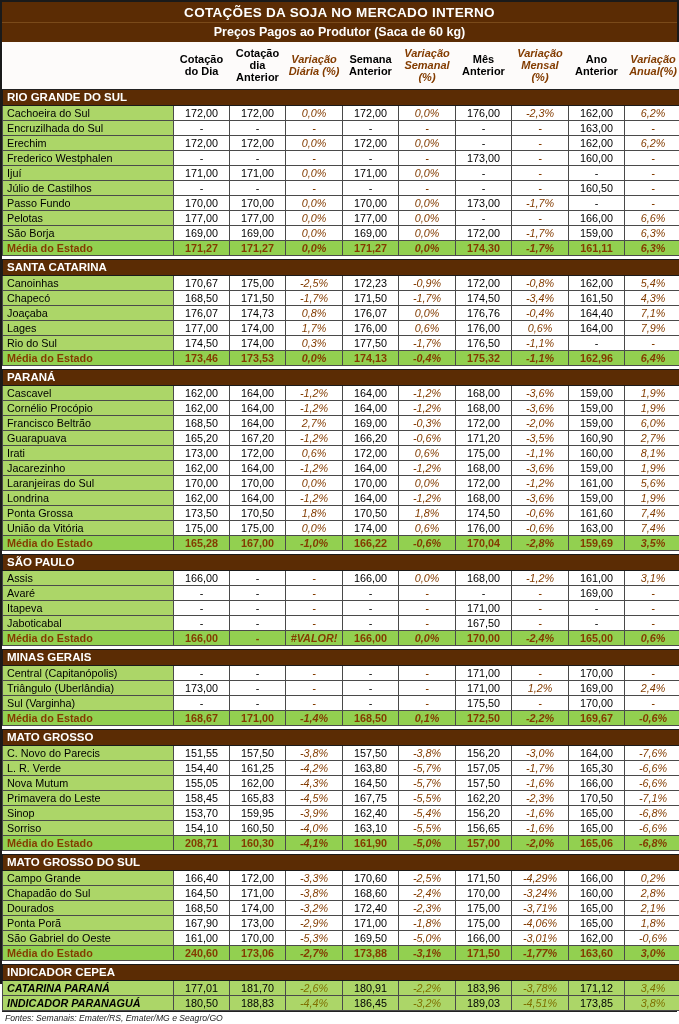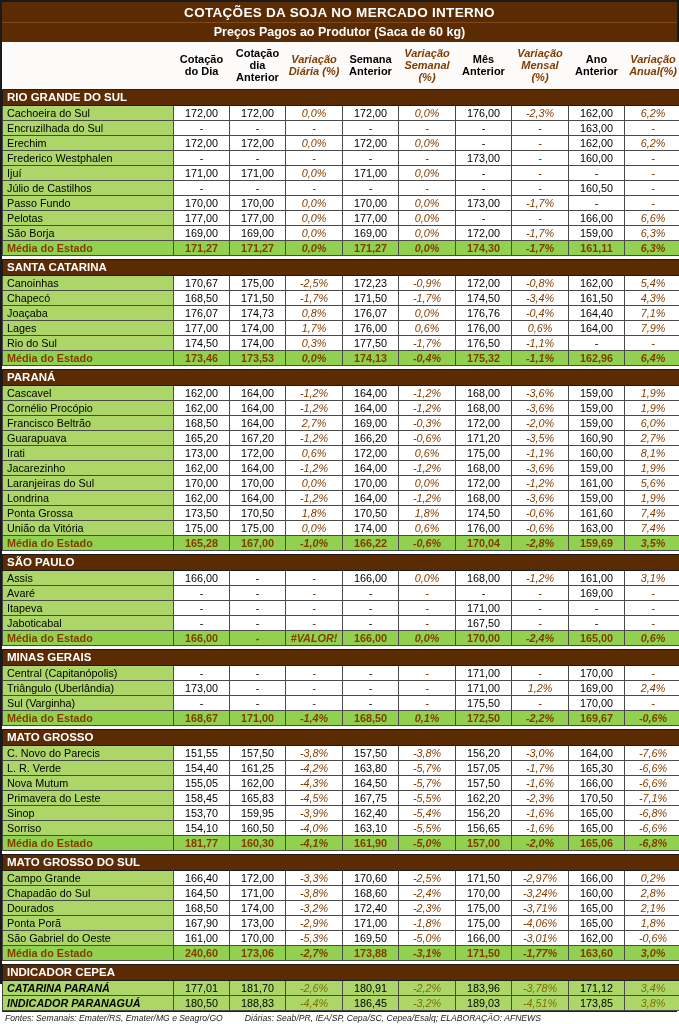--- a/index.html
+++ b/index.html
@@ -643,21 +643,21 @@
           <td class="var">-4,0%</td>
           <td class="num">163,10</td>
           <td class="var">-5,5%</td>
           <td class="num">156,65</td>
           <td class="var">-1,6%</td>
           <td class="num">165,00</td>
           <td class="var">-6,6%</td>
         </tr>
         <tr class="row-media">
           <td class="label">Média do Estado</td>
-          <td class="num">181,77</td>
+          <td class="num">208,71</td>
           <td class="num">160,30</td>
           <td class="var">-4,1%</td>
           <td class="num">161,90</td>
           <td class="var">-5,0%</td>
           <td class="num">157,00</td>
           <td class="var">-2,0%</td>
           <td class="num">165,06</td>
           <td class="var">-6,8%</td>
         </tr>
         <tr class="spacer">
@@ -667,21 +667,21 @@
           <td colspan="10">MATO GROSSO DO SUL</td>
         </tr>
         <tr class="row-data">
           <td class="label">Campo Grande</td>
           <td class="num">166,40</td>
           <td class="num">172,00</td>
           <td class="var">-3,3%</td>
           <td class="num">170,60</td>
           <td class="var">-2,5%</td>
           <td class="num">171,50</td>
-          <td class="var">-2,97%</td>
+          <td class="var">-4,29%</td>
           <td class="num">166,00</td>
           <td class="var">0,2%</td>
         </tr>
         <tr class="row-data">
           <td class="label">Chapadão do Sul</td>
           <td class="num">164,50</td>
           <td class="num">171,00</td>
           <td class="var">-3,8%</td>
           <td class="num">168,60</td>
           <td class="var">-2,4%</td>
@@ -766,15 +766,14 @@
           <td class="num">189,03</td>
           <td class="var">-4,51%</td>
           <td class="num">173,85</td>
           <td class="var">3,8%</td>
         </tr>
       </tbody>
   </table>
 
   <div class="footer-bar">
     <span>Fontes: Semanais: Emater/RS, Emater/MG e Seagro/GO</span>
-    <span>Diárias: Seab/PR, IEA/SP, Cepa/SC, Cepea/Esalq; ELABORAÇÃO: AFNEWS</span>
   </div>
 </div>
 
 </body></html>

